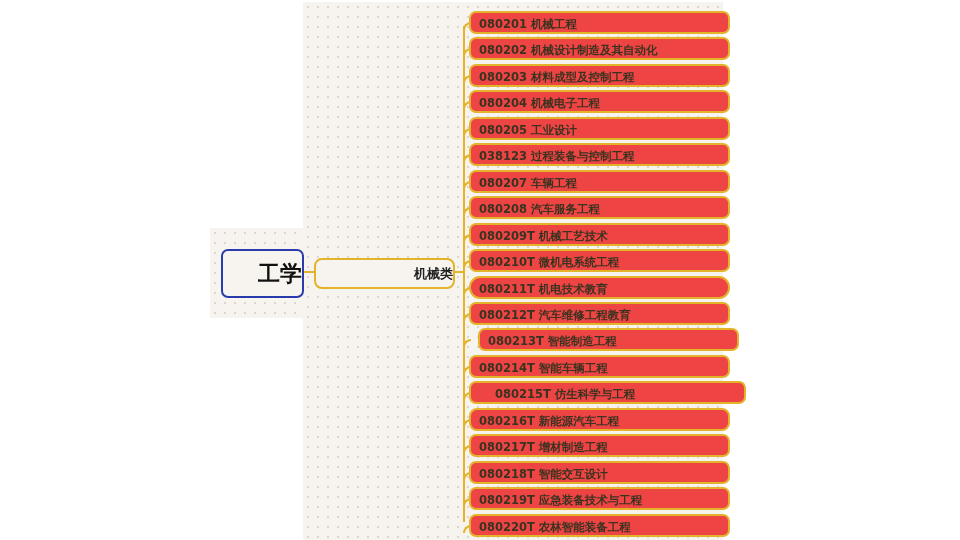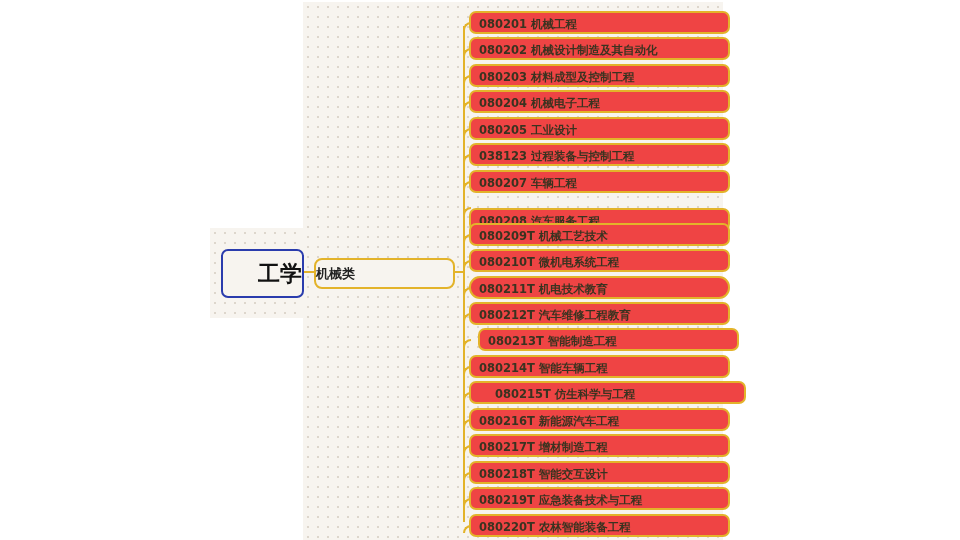--- a/index.html
+++ b/index.html
@@ -19,21 +19,21 @@
 
   .root-node {
     position: absolute; left: 221px; top: 249px; width: 79px; height: 45px;
     border: 2px solid #2a3cad; border-radius: 7px; background: #f7f4ef;
     display: flex; align-items: center; justify-content: flex-end;
     font-weight: bold; font-size: 22px; color: #111;
   }
   .main-node {
     position: absolute; left: 314px; top: 258px; width: 137px; height: 27px;
     border: 2px solid #e3b32a; border-radius: 8px; background: #f7f4ef;
-    display: flex; align-items: center; justify-content: flex-start;
+    display: flex; align-items: center; justify-content: flex-end;
     font-weight: bold; font-size: 13px; color: #222;
   }
   .line { position: absolute; background: #e3b32a; }
   .conn-root { left: 303px; top: 271px; width: 11px; height: 2px; }
   .conn-main { left: 453px; top: 271px; width: 11px; height: 2px; }
   .trunk { left: 463px; top: 26px; width: 2px; height: 496px; }
 
   .items { position: absolute; left: 0; top: 0; }
   .item {
     position: absolute; left: 469px; width: 249px; height: 19px;
@@ -88,21 +88,21 @@
     </div>
     <div class="branch" style="top: 154px;"></div>
     <div class="item" style="top: 143px;">
       <span>038123 过程装备与控制工程</span>
     </div>
     <div class="branch" style="top: 181px;"></div>
     <div class="item" style="top: 170px;">
       <span>080207 车辆工程</span>
     </div>
     <div class="branch" style="top: 207px;"></div>
-    <div class="item" style="top: 196px; margin-top: 12px;">
+    <div class="item" style="top: 196px;">
       <span>080208 汽车服务工程</span>
     </div>
     <div class="branch" style="top: 234px;"></div>
     <div class="item" style="top: 223px;">
       <span>080209T 机械工艺技术</span>
     </div>
     <div class="branch" style="top: 260px;"></div>
     <div class="item" style="top: 249px;">
       <span>080210T 微机电系统工程</span>
     </div>

